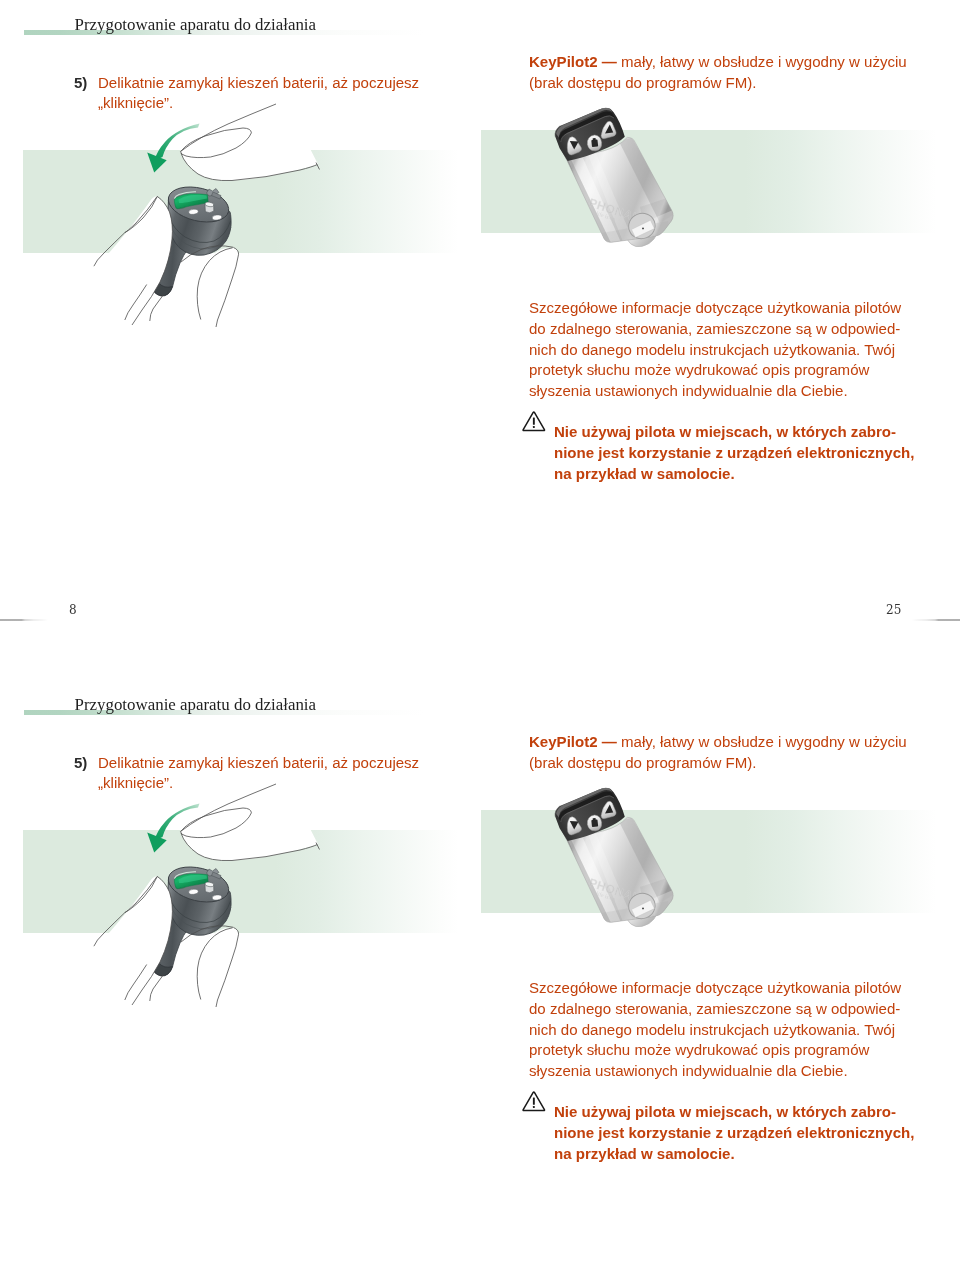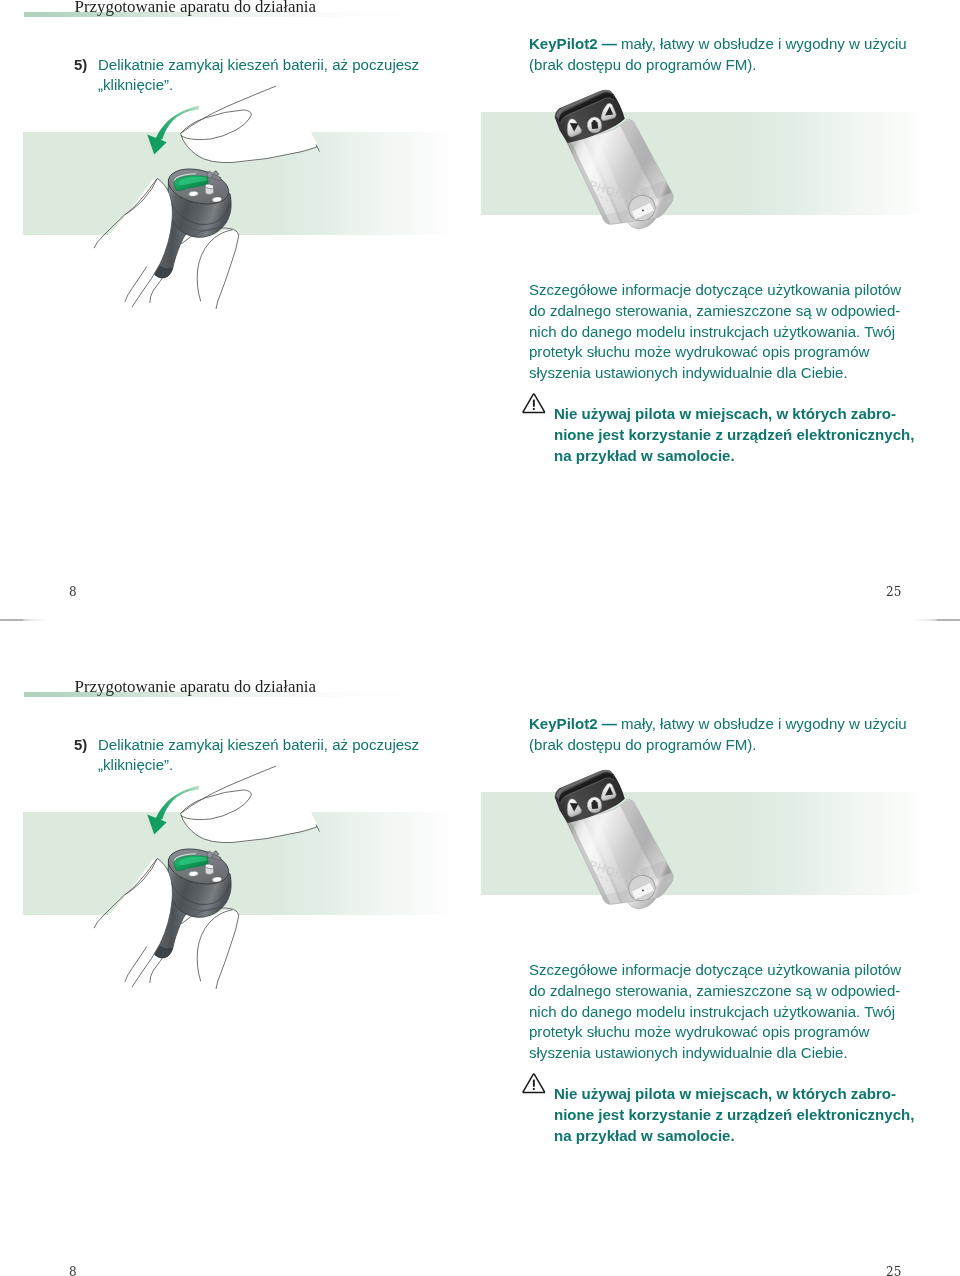--- a/index.html
+++ b/index.html
@@ -1,24 +1,24 @@
 <!DOCTYPE html>
 <html><head>
 <meta charset="utf-8">
 <title>Przygotowanie aparatu do dzialania</title>
 <style>
   html,body{margin:0;padding:0;background:#ffffff;}
   body{width:960px;height:1276px;overflow:hidden;
        font-family:"Liberation Sans",sans-serif;color:#2b2b2b;}
-  .page{position:absolute;left:0;width:960px;overflow:hidden;}
+  .page{position:absolute;left:0;width:960px;overflow:hidden;margin-top:18px;}
   .hdr-rule{position:absolute;height:6px;}
   .hdr-title{position:absolute;font-family:"Liberation Serif",serif;color:#1f1f1f;
              white-space:nowrap;}
   .band{position:absolute;}
-  .txtblk{position:absolute;color:#0f766e;}
+  .txtblk{position:absolute;color:#c2410c;}
   .stepnum{position:absolute;font-weight:bold;}
   .pgnum{position:absolute;font-family:"DejaVu Serif",serif;color:#333;}
   .edge{position:absolute;height:2px;}
   svg{display:block;overflow:visible;}
   .hdr-rule{background:linear-gradient(to right,#b0d4bf 0%,#b2d5c1 9%,#bcdac8 17%,#cae2d3 26%,#d9e9e0 35%,#e6efe9 45%,#eff4f1 55%,#f6f9f7 67%,#fbfcfb 80%,#ffffff 100%);}
   .band{background:linear-gradient(to right,#dceade 0%,#dceade 58%,#e2eee5 68%,#ecf4ee 78%,#f5f9f6 88%,#fcfdfc 96%,#ffffff 100%);}
   .warn-icon{}
 </style>
 </head>
 <body>

